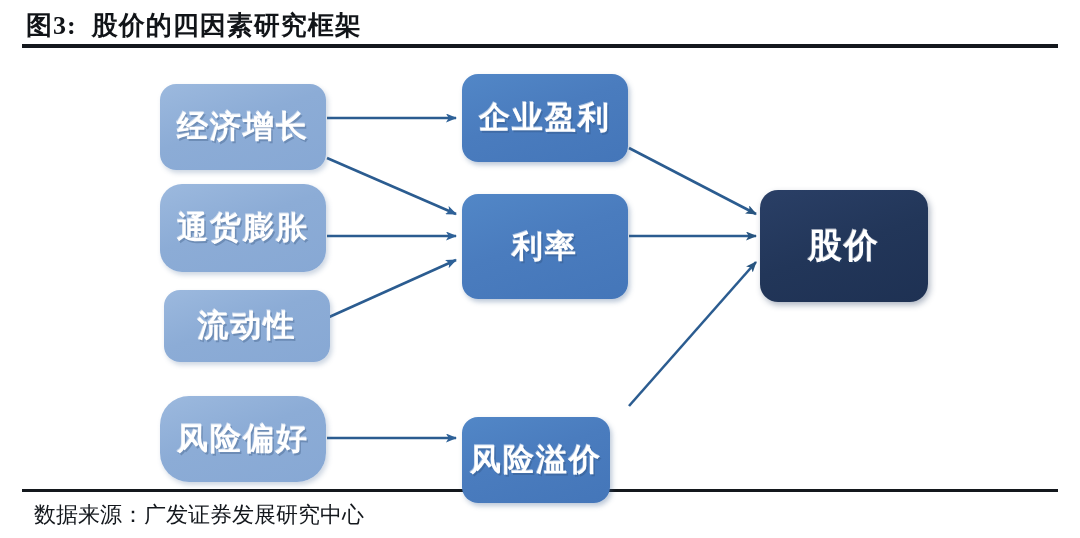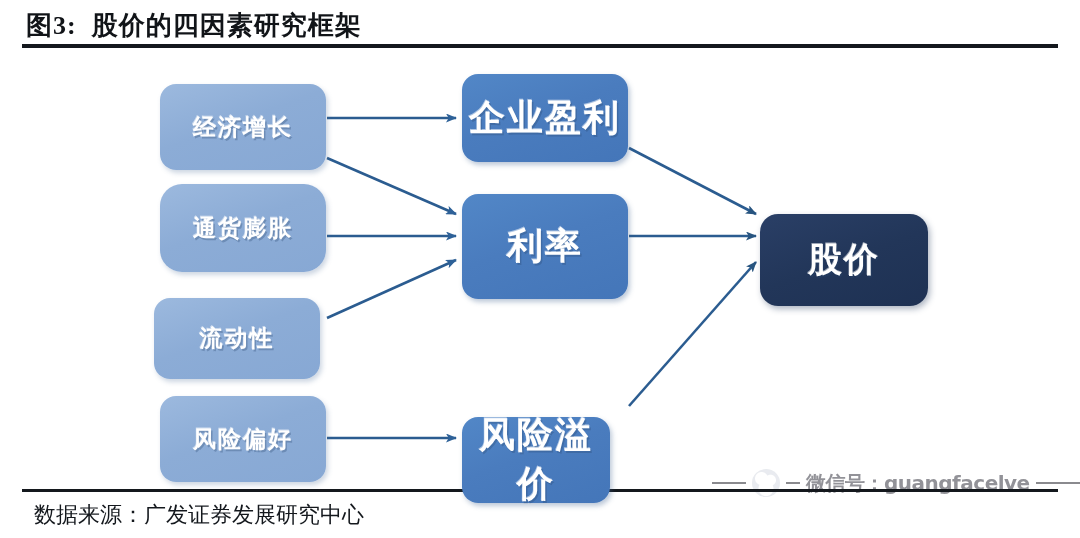--- a/index.html
+++ b/index.html
@@ -63,26 +63,26 @@
     color: #ffffff;
     letter-spacing: 2px;
     text-shadow:
        1.5px 1.5px 0 rgba(40,70,110,0.30),
       -0.6px -0.6px 0 rgba(255,255,255,0.55);
     z-index: 3;
   }
   .node-driver {
     background: linear-gradient(160deg, #9cb9de 0%, #8cacd6 45%, #87a8d4 100%);
     box-shadow: 2px 3px 5px rgba(90,120,160,0.30);
-    font-size: 23px;
+    font-size: 31px;
   }
   .node-factor {
     background: linear-gradient(160deg, #5287c7 0%, #4a7cbe 45%, #4476b9 100%);
     box-shadow: 2px 3px 5px rgba(60,95,140,0.34);
-    font-size: 36px;
+    font-size: 31px;
   }
   .node-outcome {
     background: linear-gradient(160deg, #2a3f66 0%, #223659 50%, #1e3153 100%);
     box-shadow: 2px 3px 6px rgba(40,60,95,0.38);
     font-size: 34px;
     border-radius: 18px;
   }
 
   
   #footer-rule {
@@ -185,48 +185,41 @@
   </svg>
 
   <div class="node node-driver" style="left:160px; top:84px; width:166px; height:86px;">
     <span>经济增长</span>
   </div>
 
   <div class="node node-driver" style="left:160px; top:184px; width:166px; height:88px;border-radius:22px;">
     <span>通货膨胀</span>
   </div>
 
-  <div class="node node-driver" style="left:154px; top:290px; width:166px; height:81px;margin-top:8px;">
+  <div class="node node-driver" style="left:164px; top:290px; width:166px; height:72px;">
     <span>流动性</span>
   </div>
 
-  <div class="node node-driver" style="left:160px; top:396px; width:166px; height:86px;">
+  <div class="node node-driver" style="left:160px; top:396px; width:166px; height:86px;border-radius:29px;">
     <span>风险偏好</span>
   </div>
 
   <div class="node node-factor" style="left:462px; top:74px; width:166px; height:88px;">
     <span>企业盈利</span>
   </div>
 
   <div class="node node-factor" style="left:462px; top:194px; width:166px; height:105px;">
     <span>利率</span>
   </div>
 
   <div class="node node-factor" style="left:462px; top:417px; width:148px; height:86px;">
     <span>风险溢价</span>
   </div>
 
-  <div class="node node-outcome" style="left:760px; top:190px; width:168px; height:92px;margin-top:24px;">
+  <div class="node node-outcome" style="left:760px; top:190px; width:168px; height:112px;">
     <span>股价</span>
   </div>
 
-  <div id="watermark">
-    <span class="wm-dash"></span>
-    <span class="wm-logo"></span>
-    <span class="wm-dash" style="width:14px;"></span>
-    <span class="wm-text">微信号：guangfacelve</span>
-    <span class="wm-dash long"></span>
-  </div>
 
   <div id="footer-rule"></div>
   <div id="source-note">数据来源：广发证券发展研究中心</div>
 
 </div>
 
 </body></html>

